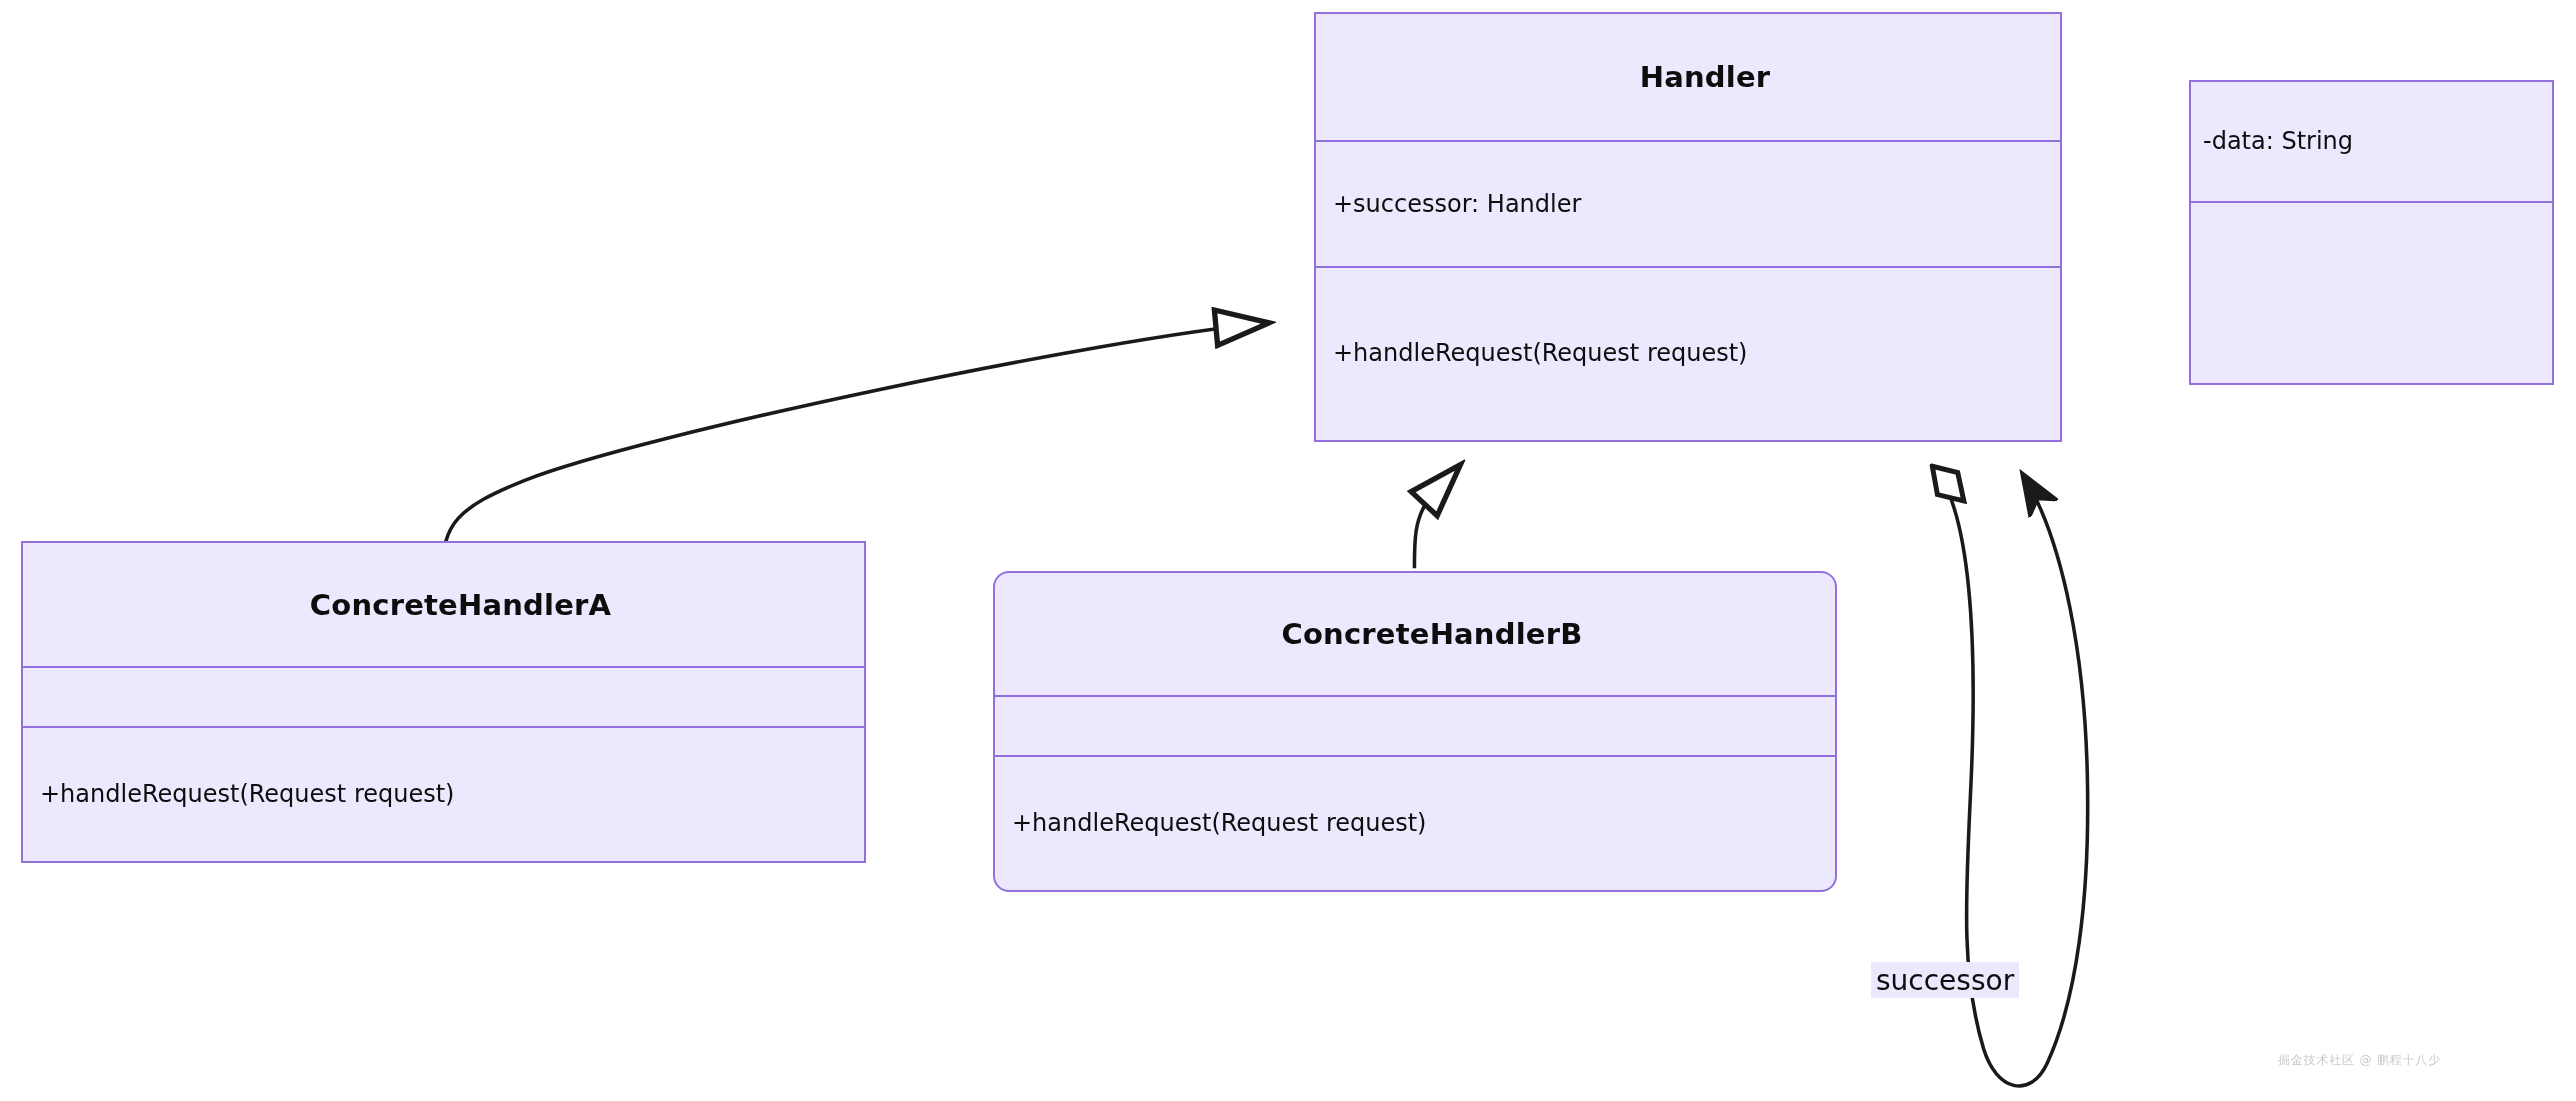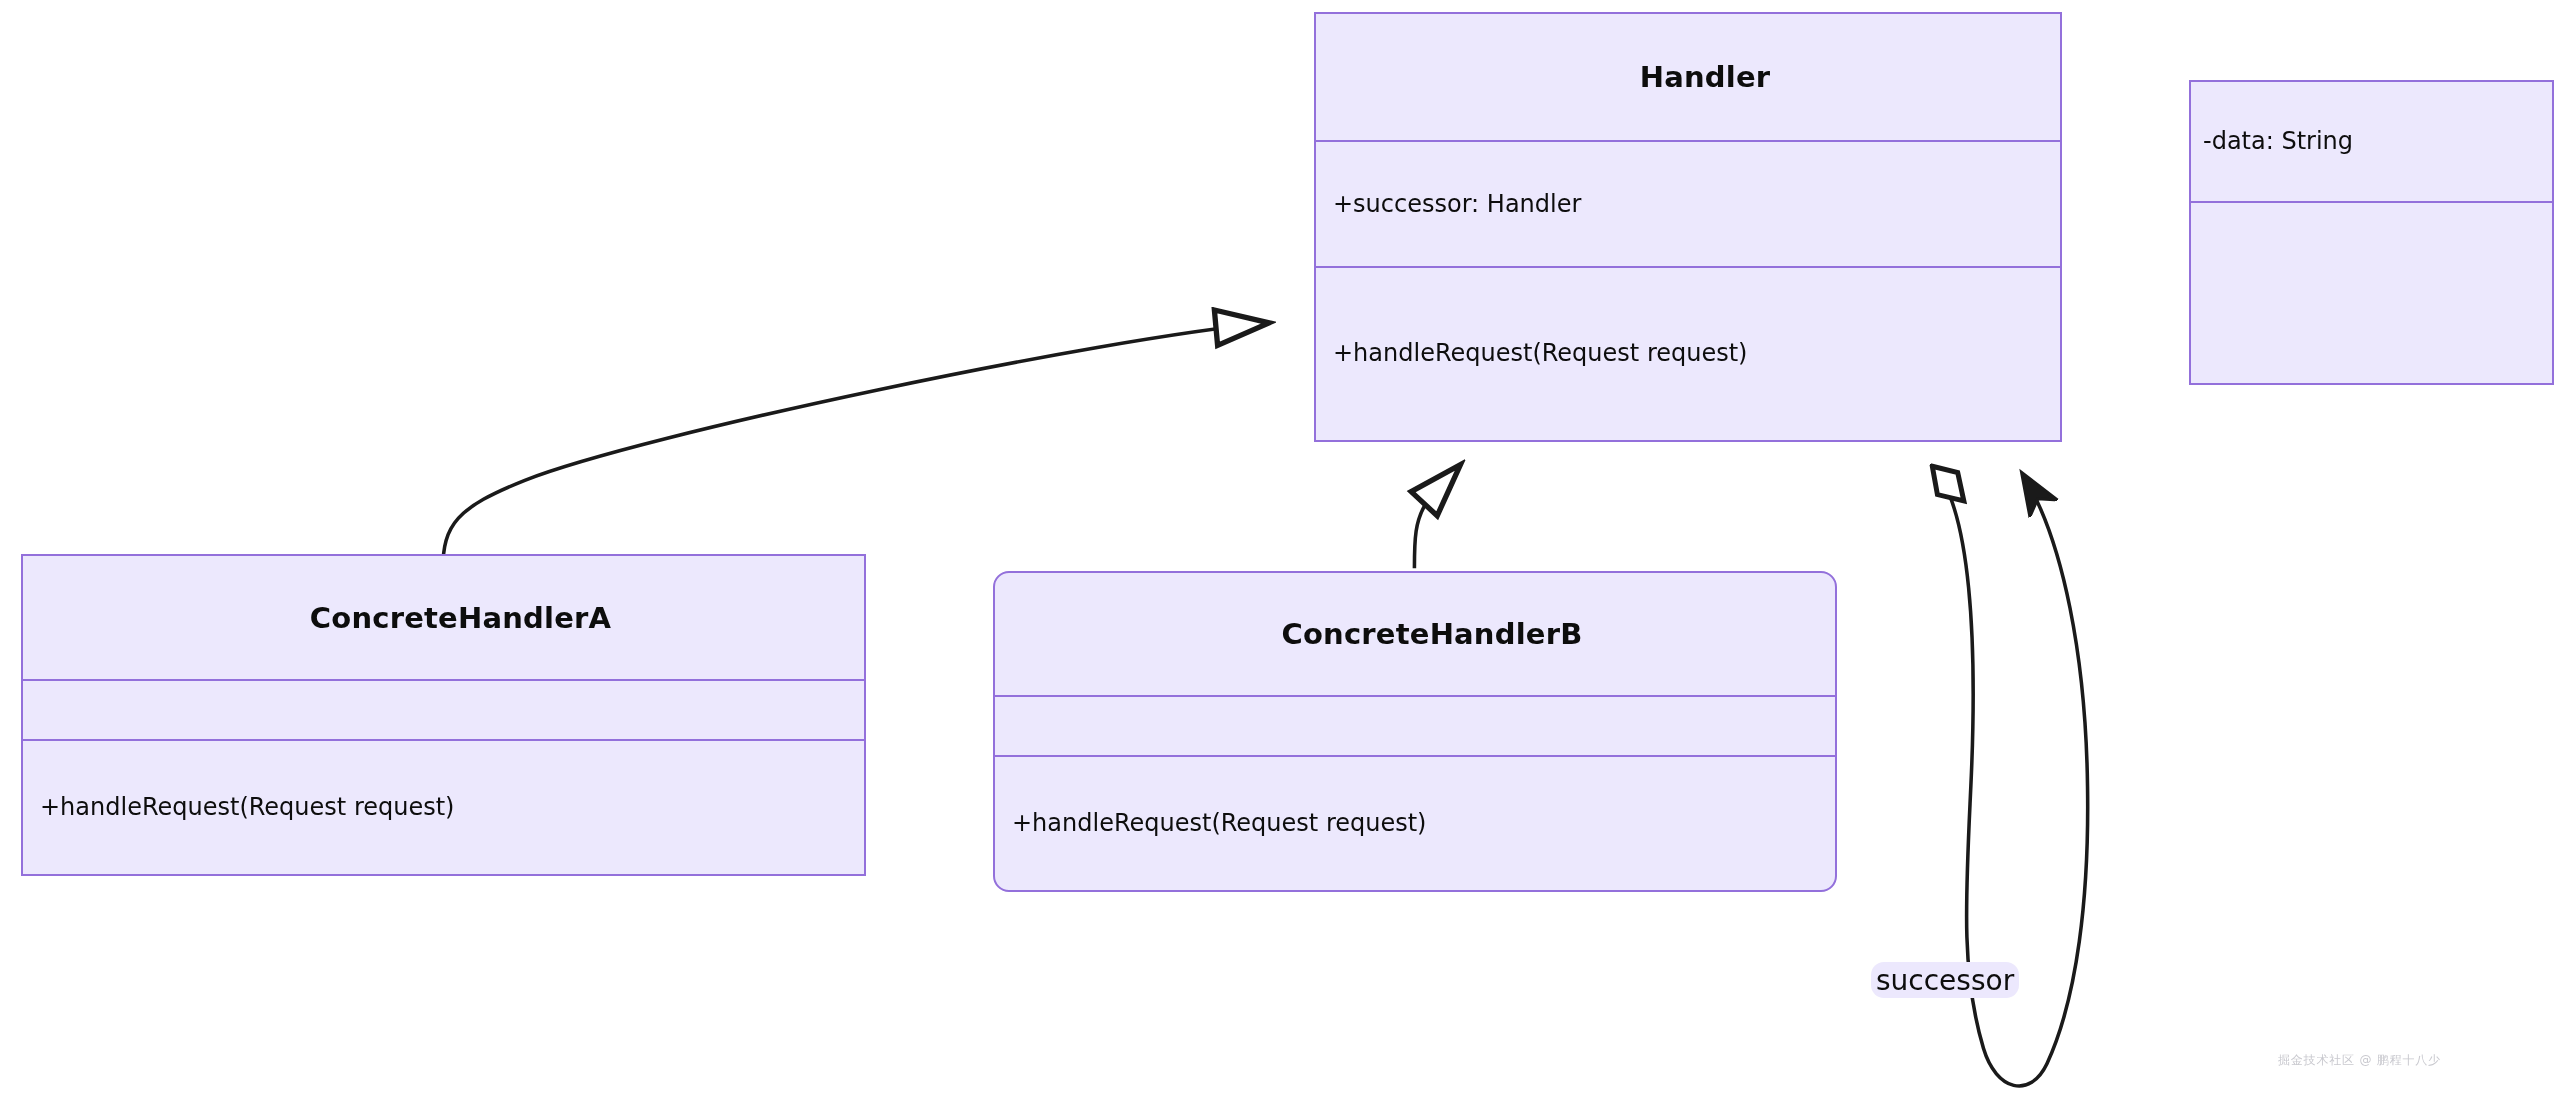--- a/index.html
+++ b/index.html
@@ -65,21 +65,20 @@
   .uml-empty-compartment {
     
   }
   .edge-label {
     position: absolute;
     background: #ECE8FD;
     font-size: 28px;
     color: #0d0d0d;
     padding: 1.7px 5px;
     white-space: nowrap;
-    border-radius: 13px;
   }
   .watermark {
     position: absolute;
     font-size: 12px;
     color: #c9c9cf;
     white-space: nowrap;
     letter-spacing: 0.8px;
   }
 </style>
 </head>
@@ -120,21 +119,21 @@
     </div>
   </div>
 
   <div class="uml-class-box" style="left:2189px; top:80px; width:365px; height:305px;">
     <div class="uml-compartment uml-members" style="height:119px;padding-left:12px;">
       <div class="uml-member-line">-data: String</div>
     </div>
     <div class="uml-compartment uml-empty-compartment" style="height:84px;"></div>
   </div>
 
-  <div class="uml-class-box" style="left:21px; top:554px; width:845px; height:322px;">
+  <div class="uml-class-box" style="left:21px; top:541px; width:845px; height:322px;">
     <div class="uml-compartment uml-class-name" style="height:123px;">ConcreteHandlerA</div>
     <div class="uml-compartment uml-empty-compartment" style="height:60px;"></div>
     <div class="uml-compartment uml-members" style="height:135px;">
       <div class="uml-member-line">+handleRequest(Request request)</div>
     </div>
   </div>
 
   <div class="uml-class-box" style="left:993px; top:571px; width:844px; height:321px;border-radius:16px;">
     <div class="uml-compartment uml-class-name" style="height:122px;">ConcreteHandlerB</div>
     <div class="uml-compartment uml-empty-compartment" style="height:60px;"></div>

